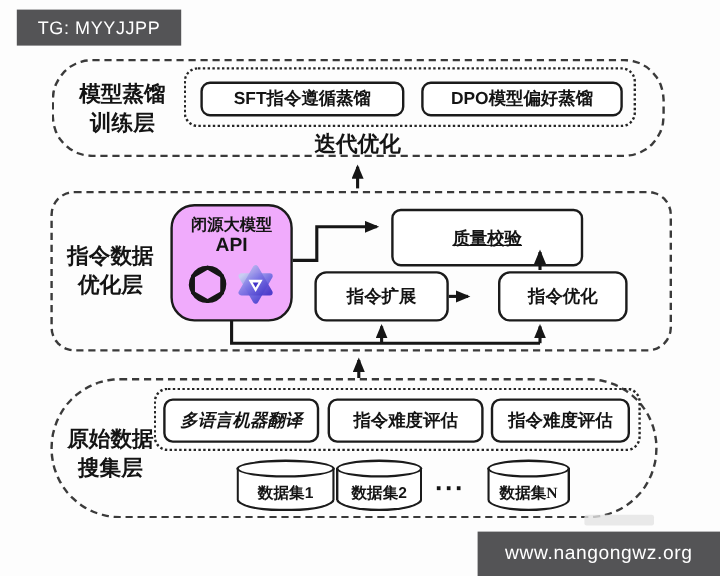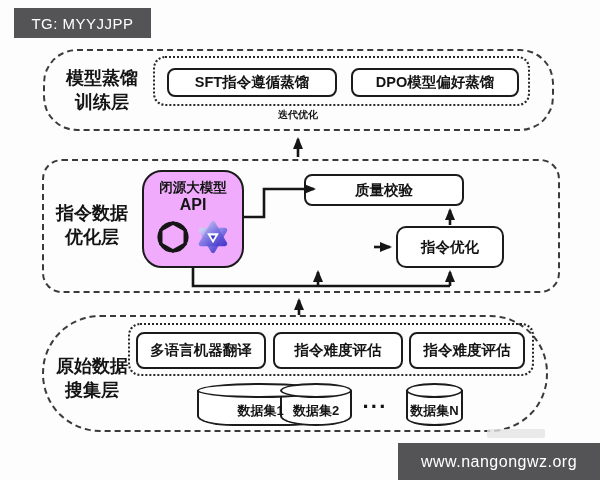--- a/index.html
+++ b/index.html
@@ -16,21 +16,21 @@
   .dotgroup{border:2.5px dotted #262626;border-radius:12px;}
   .node{
     background:#fff;border:2px solid #1b1b1b;border-radius:8px;
     display:flex;align-items:center;justify-content:center;
     font-weight:700;font-size:14.5px;text-align:center;
   }
   .layer-label{
     display:flex;flex-direction:column;align-items:center;justify-content:center;
     font-weight:800;font-size:18px;line-height:1.35;text-align:left;
   }
-  .caption{font-weight:700;font-size:10px;text-align:center;}
+  .caption{font-weight:700;font-size:18px;text-align:center;}
   .api-box{
     background:#f0abfc;border:2.5px solid #1b1b1b;border-radius:20px;
     display:flex;flex-direction:column;align-items:center;padding-top:7px;
   }
   .api-t{font-weight:800;font-size:13.5px;}
   .api-s{font-weight:800;font-size:16px;margin-top:-1px;}
   .logos{display:flex;align-items:center;gap:3px;margin-top:4px;}
   .cyl{position:absolute;}
   .cyl .ctop{position:absolute;left:0;right:0;top:0;height:15px;border:2px solid #1b1b1b;border-radius:50%;background:#fff;z-index:2;box-sizing:border-box;}
   .cyl .cbody{position:absolute;left:0;right:0;top:7px;bottom:0;border:2px solid #1b1b1b;border-top:none;border-radius:0 0 36px 36px / 0 0 10px 10px;background:#fff;z-index:1;box-sizing:border-box;}
@@ -89,45 +89,46 @@
           </defs>
           <path d="M-12.5,-7.2 L12.5,-7.2 L0,14.4 Z" fill="url(#tq)" stroke="url(#tq)" stroke-width="5" stroke-linejoin="round"></path>
           <path d="M-12.5,7.2 L12.5,7.2 L0,-14.4 Z" fill="url(#tq)" stroke="url(#tq)" stroke-width="5" stroke-linejoin="round" opacity="0.92"></path>
           <path d="M-6.2,-4 L6.2,-4 L0,6.6 Z" fill="#ffffff"></path>
           <path d="M-2.6,-1.6 L2.6,-1.6 L0,2.8 Z" fill="#4234c8"></path>
         </svg>
       </span>
     </div>
   </div>
 
-  <div class="abs node" style="left:304px;top:174px;width:160px;height:32px;">质量校验</div>
-  <div class="abs node" style="left:396px;top:226px;width:108px;height:42px;border-radius:10px;">指令优化</div>
+  <div class="abs node" style="left:326px;top:174px;width:160px;height:48px;text-decoration:underline;">质量校验</div>
+  <div class="abs node" style="left:262px;top:226px;width:112px;height:42px;border-radius:10px;">指令扩展</div>
+  <div class="abs node" style="left:415px;top:226px;width:108px;height:42px;border-radius:10px;">指令优化</div>
 
   <div class="abs layer" style="left:42px;top:315px;width:506px;height:117px;border-radius:58px;"></div>
   <div class="abs layer-label" style="left:40px;top:350px;width:104px;height:56px;">
     <div>原始数据</div>
     <div>搜集层</div>
   </div>
   <div class="abs dotgroup" style="left:128px;top:323px;width:406px;height:53px;"></div>
-  <div class="abs node" style="left:136px;top:332px;width:130px;height:37px;">多语言机器翻译</div>
+  <div class="abs node" style="left:136px;top:332px;width:130px;height:37px;font-style:italic;">多语言机器翻译</div>
   <div class="abs node" style="left:273px;top:332px;width:130px;height:37px;">指令难度评估</div>
   <div class="abs node" style="left:409px;top:332px;width:116px;height:37px;">指令难度评估</div>
 
-  <div class="cyl" style="left:197px;top:383px;width:82px;height:43px;padding-left:45px;">
+  <div class="cyl" style="left:197px;top:383px;width:82px;height:43px;">
     <div class="ctop"></div>
     <div class="cbody"></div>
     <div class="clbl">数据集1</div>
   </div>
   <div class="cyl" style="left:280px;top:383px;width:72px;height:43px;">
     <div class="ctop"></div>
     <div class="cbody"></div>
     <div class="clbl">数据集2</div>
   </div>
   <div class="abs dots" style="left:358px;top:394px;width:34px;text-align:center;">···</div>
-  <div class="cyl" style="left:406px;top:383px;width:57px;height:43px;">
+  <div class="cyl" style="left:406px;top:383px;width:69px;height:43px;font-family:Liberation Serif, serif;">
     <div class="ctop"></div>
     <div class="cbody"></div>
     <div class="clbl">数据集N</div>
   </div>
 
   <svg class="arrows" width="600" height="480">
     <defs>
       <marker id="ah" markerUnits="userSpaceOnUse" markerWidth="14" markerHeight="12" refX="10" refY="5" orient="auto">
         <path d="M0,0 L12,5 L0,10 Z" fill="#161616"></path>
       </marker>

